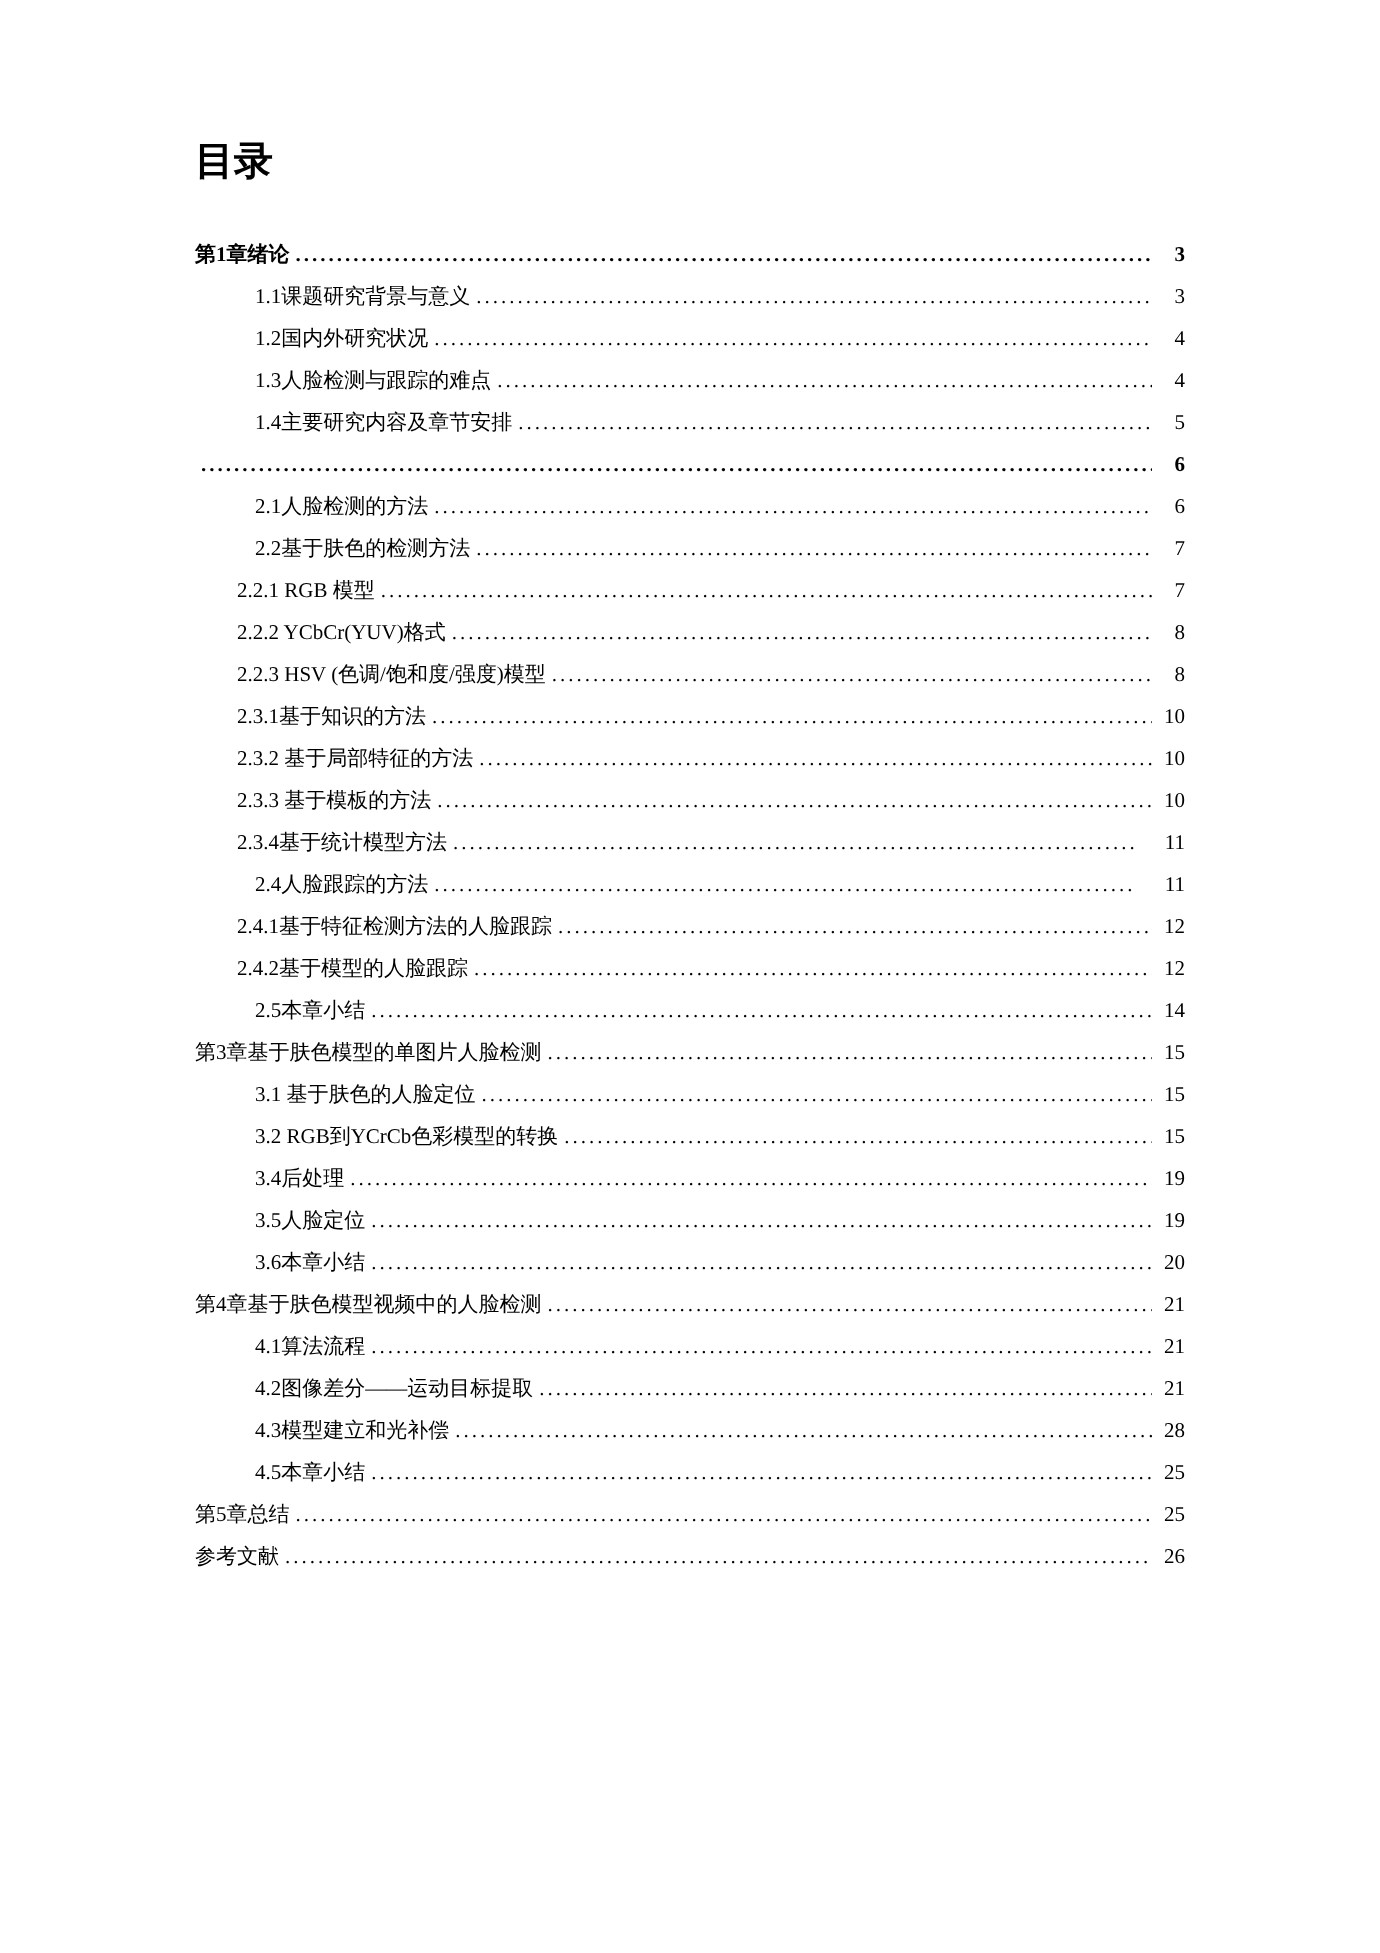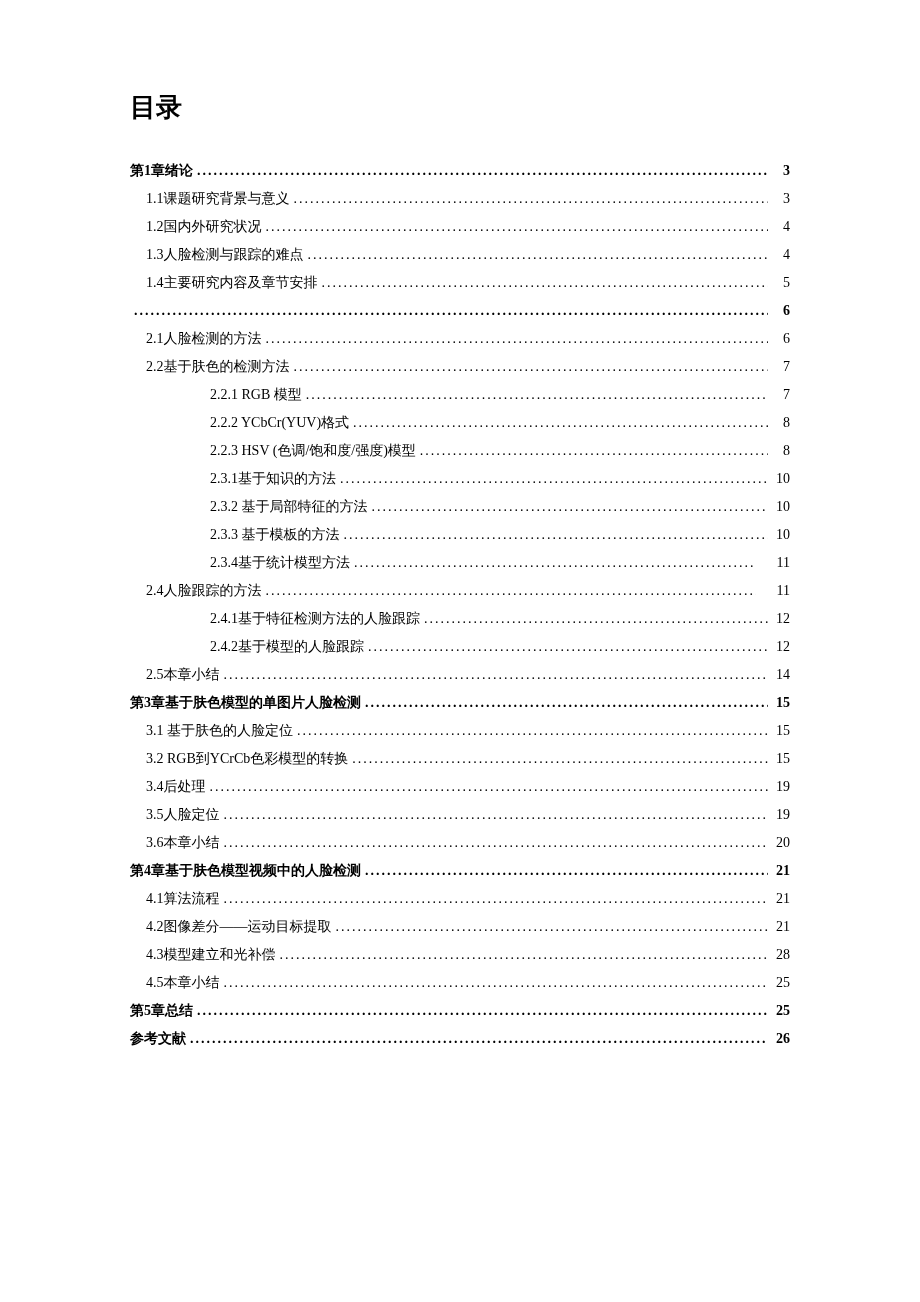--- a/index.html
+++ b/index.html
@@ -35,24 +35,24 @@
     .toc-dots::before {
       content: "................................................................................................................................................";
     }
     .toc-page {
       flex: 0 0 auto;
       text-align: right;
       min-width: 18px;
     }
     .toc-page.wide { min-width: 30px; padding-left: 6px; }
     .level-0 { margin-left: 0; font-weight: bold; }
-    .level-1 { margin-left: 16px; font-weight: normal; }
-    .level-2 { margin-left: 80px; font-weight: normal; }
+    .level-1 { margin-left: 40px; font-weight: normal; }
+    .level-2 { margin-left: 28px; font-weight: normal; }
     
-    .level-0.norm { font-weight: bold; justify-content: flex-end; }
+    .level-0.norm { font-weight: normal; justify-content: flex-end; }
   </style>
 </head>
 <body>
 
 <h1 class="title">目录</h1>
 
 <div id="toc-container">
     <div class="toc-entry level-0">
       <span class="toc-label">第1章绪论</span>
       <span class="toc-dots"></span>

